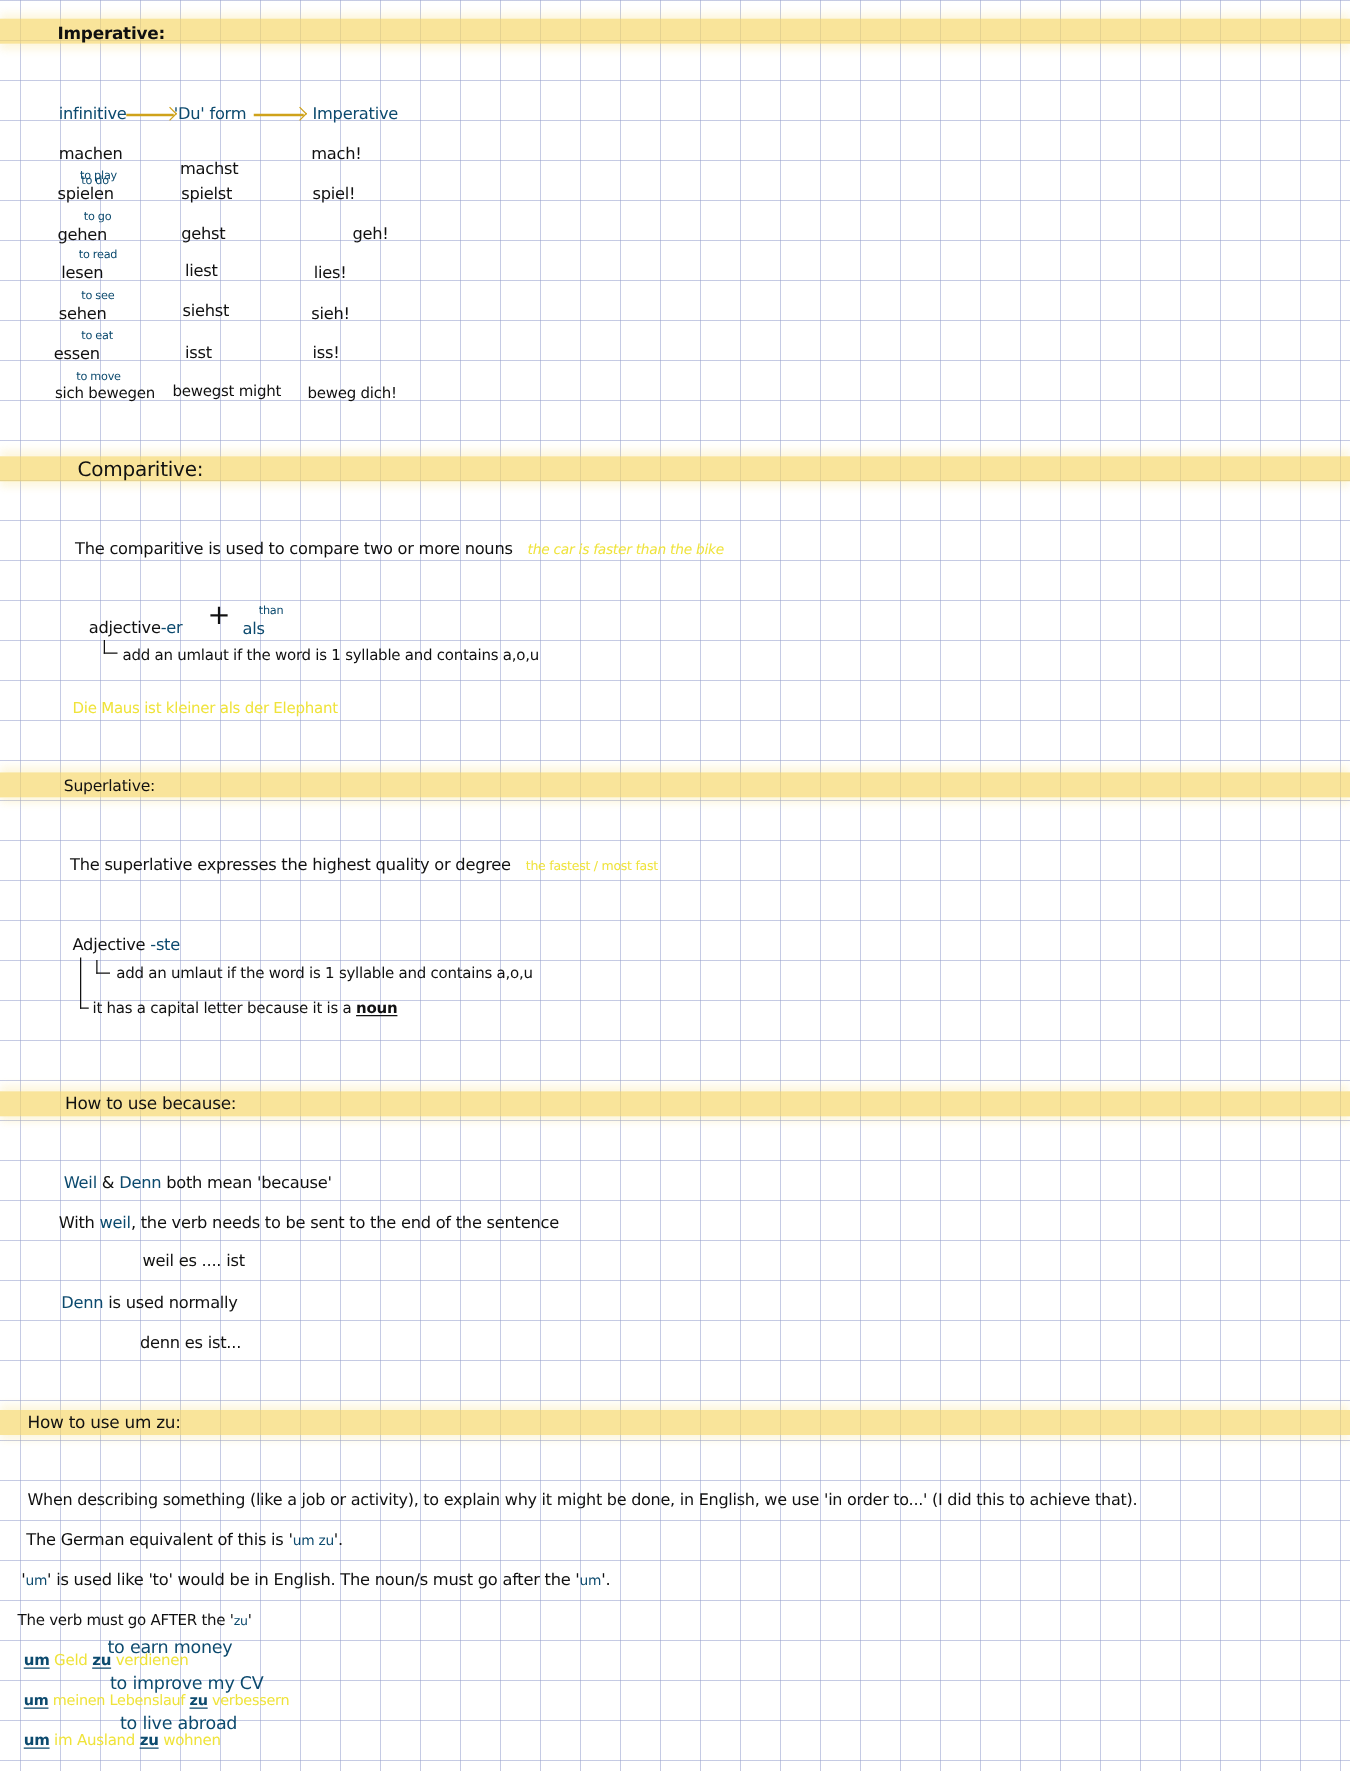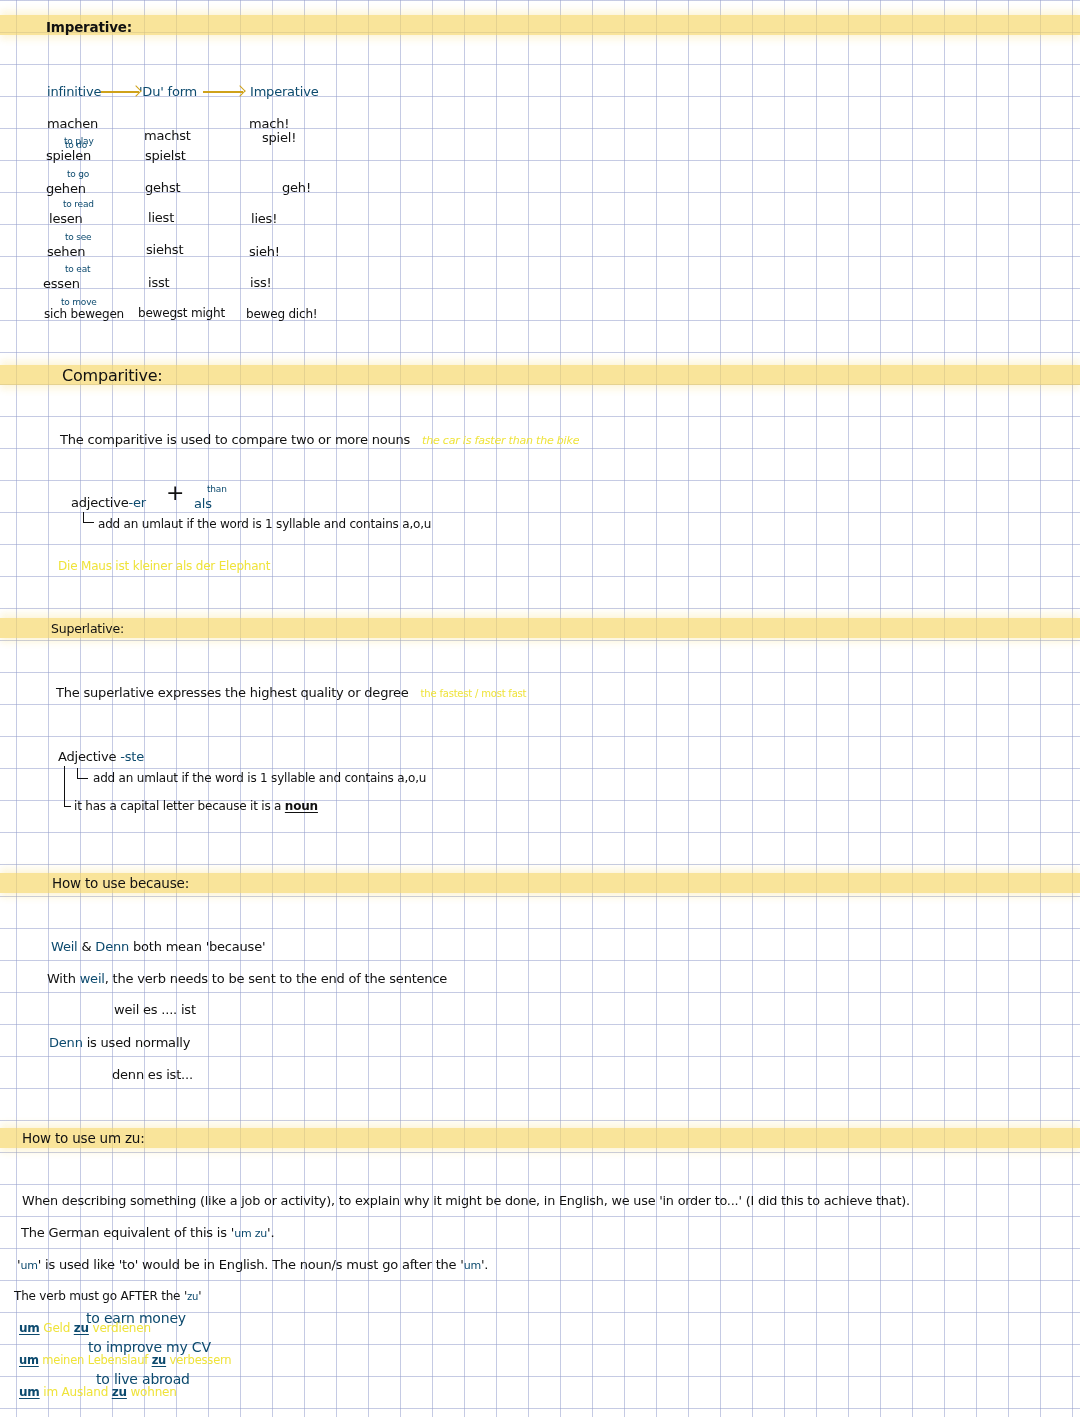--- a/index.html
+++ b/index.html
@@ -73,21 +73,21 @@
 <div class="t gold" style="left:250px; top:85px;">Imperative</div>
 
 <div class="t gold tiny" style="left:65px; top:105px;margin-top:36px;">to do</div>
 <div class="t" style="left:47px; top:117px;">machen</div>
 <div class="t" style="left:144px; top:117px;margin-top:12px;">machst</div>
 <div class="t" style="left:249px; top:117px;">mach!</div>
 
 <div class="t gold tiny" style="left:64px; top:137px;">to play</div>
 <div class="t" style="left:46px; top:149px;">spielen</div>
 <div class="t" style="left:145px; top:149px;">spielst</div>
-<div class="t" style="left:250px; top:131px;margin-left:12px;">spiel!</div>
+<div class="t" style="left:250px; top:149px;">spiel!</div>
 
 <div class="t gold tiny" style="left:67px; top:170px;">to go</div>
 <div class="t" style="left:46px; top:182px;">gehen</div>
 <div class="t" style="left:145px; top:181px;">gehst</div>
 <div class="t" style="left:250px; top:181px;margin-left:32px;">geh!</div>
 
 <div class="t gold tiny" style="left:63px; top:200px;">to read</div>
 <div class="t" style="left:49px; top:212px;">lesen</div>
 <div class="t" style="left:148px; top:211px;">liest</div>
 <div class="t" style="left:251px; top:212px;">lies!</div>

